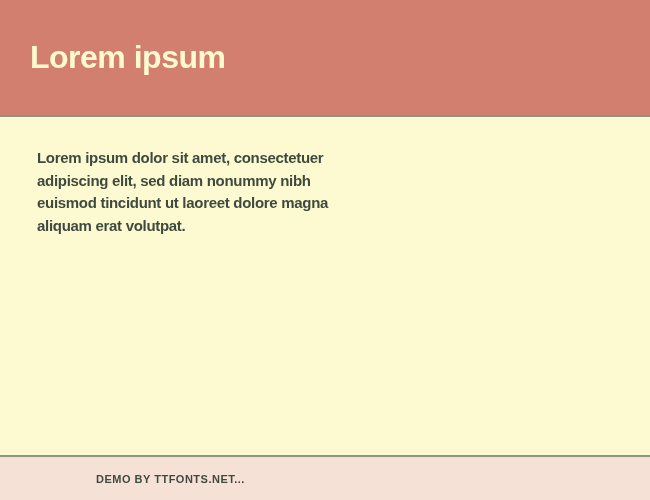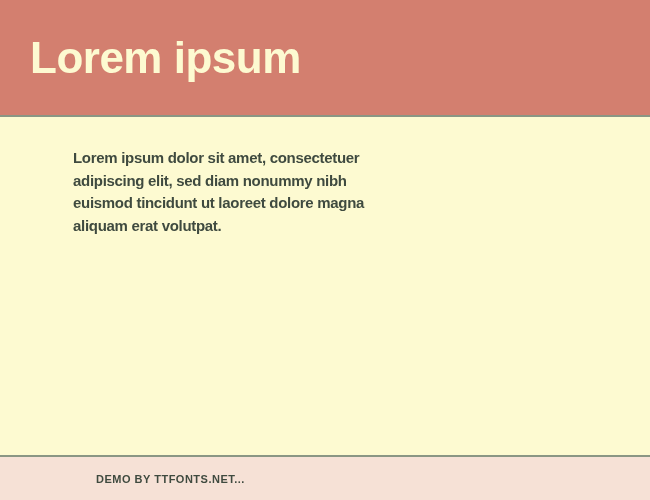--- a/index.html
+++ b/index.html
@@ -12,33 +12,33 @@
 }
 .header {
   background: #d37f6f;
   height: 115px;
   display: flex;
   align-items: center;
   padding-left: 30px;
 }
 .header-title {
   color: #fdfad1;
-  font-size: 44px;
+  font-size: 32px;
   font-weight: bold;
   font-stretch: condensed;
   letter-spacing: -0.5px;
 }
 .divider {
   height: 2px;
   background: #8a9684;
 }
 .content {
   background: #fdfad1;
   height: 338px;
-  padding: 30px 0 0 73px;
+  padding: 30px 0 0 37px;
 }
 .body-text {
   color: #3f4a3f;
   font-size: 15px;
   font-weight: bold;
   line-height: 1.5;
   max-width: 325px;
   font-stretch: condensed;
   letter-spacing: -0.3px;
 }

